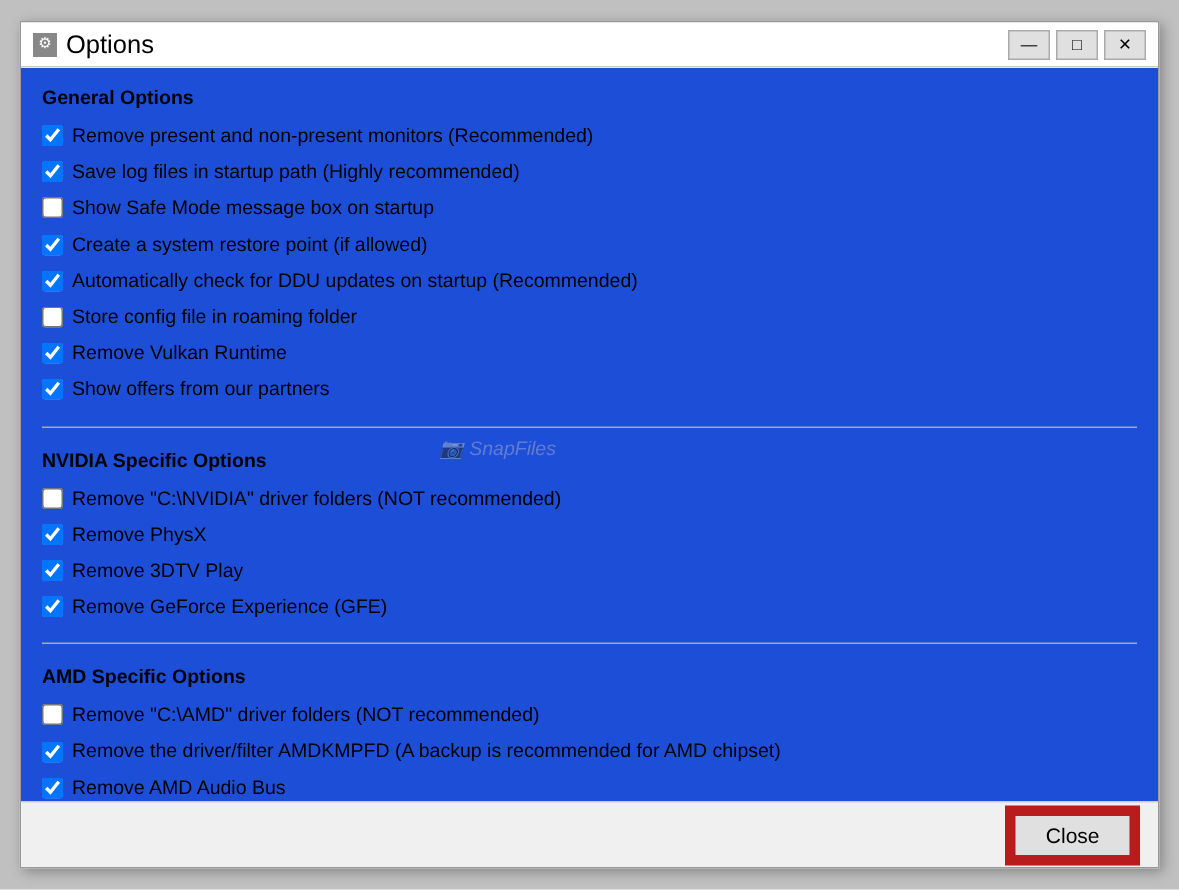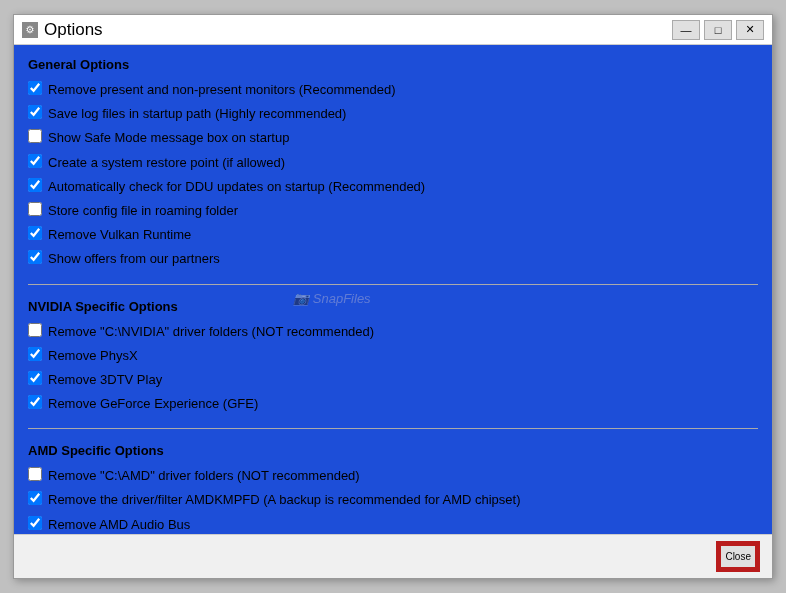--- a/index.html
+++ b/index.html
@@ -88,20 +88,21 @@
     }
 
     .section-title {
       font-weight: bold;
       font-size: 13px;
       margin-bottom: 8px;
     }
 
     .checkbox-item {
       display: flex;
+      align-items: center;
       gap: 6px;
       margin-bottom: 4px;
       padding: 1px 0;
     }
 
     .checkbox-item input[type="checkbox"] {
       width: 14px;
       height: 14px;
       cursor: pointer;
       flex-shrink: 0;
@@ -140,25 +141,25 @@
       background: #f0f0f0;
       border-top: 1px solid #ccc;
       padding: 8px 12px;
       display: flex;
       justify-content: flex-end;
       align-items: center;
       height: 44px;
     }
 
     .close-button {
-      padding: 5px 4px;
+      padding: 5px 20px;
       background: #e0e0e0;
-      border: 5px solid #b91c1c;
-      cursor: pointer;
-      font-size: 10px;
+      border: 7px solid #b91c1c;
+      cursor: pointer;
+      font-size: 14px;
     }
 
     .section-wrapper {
       position: relative;
     }
   </style>
 </head>
 <body>
 
 <div class="window">

